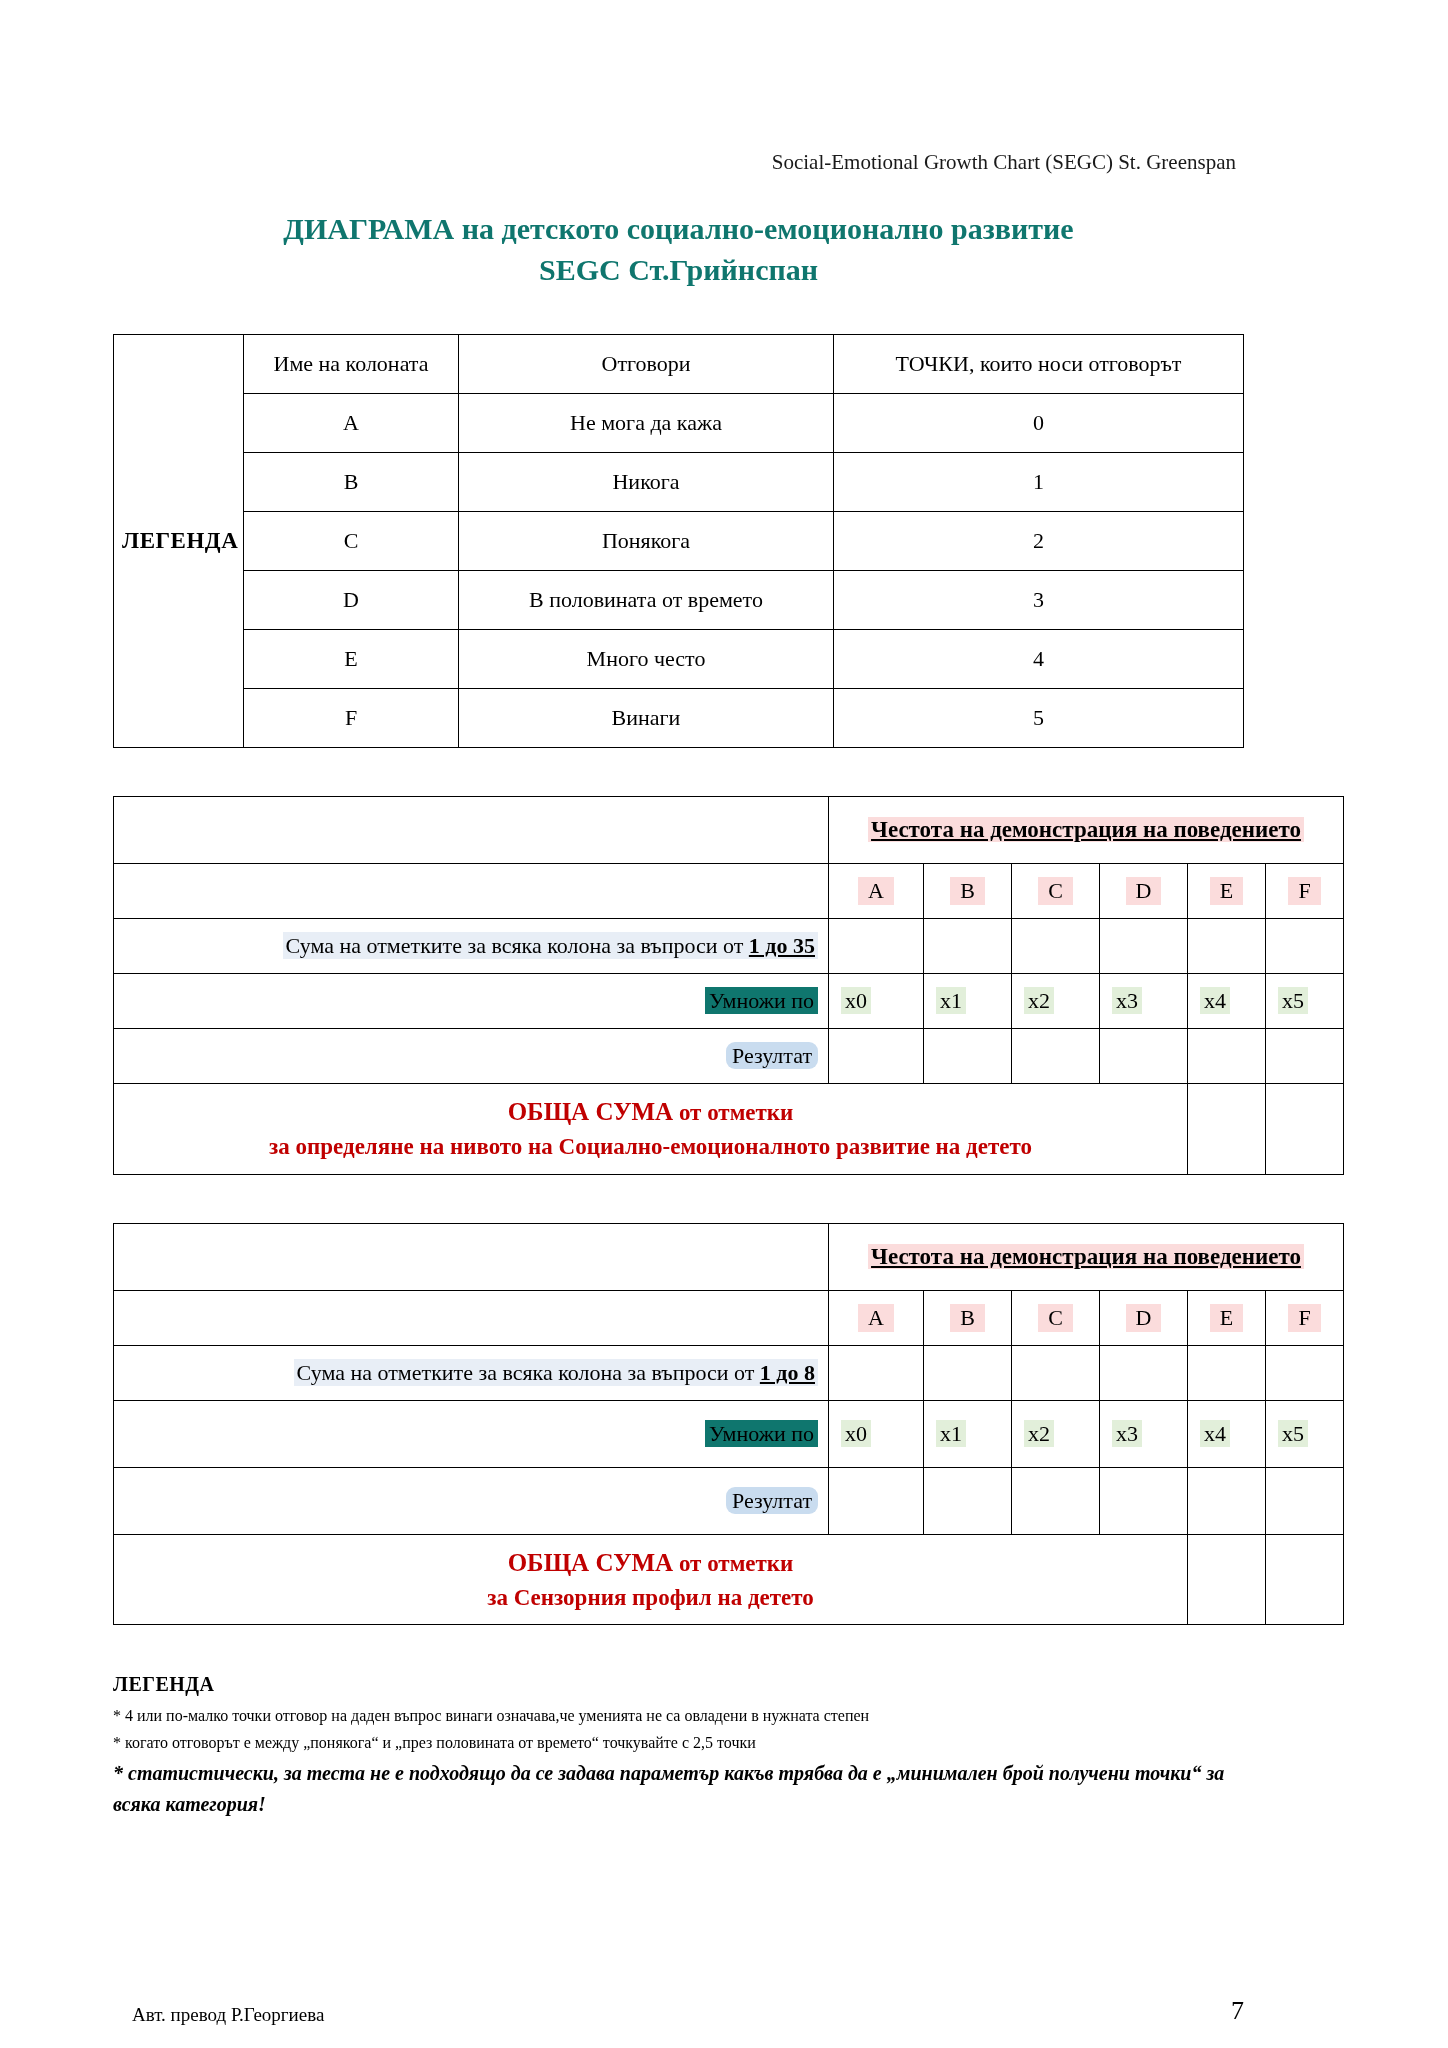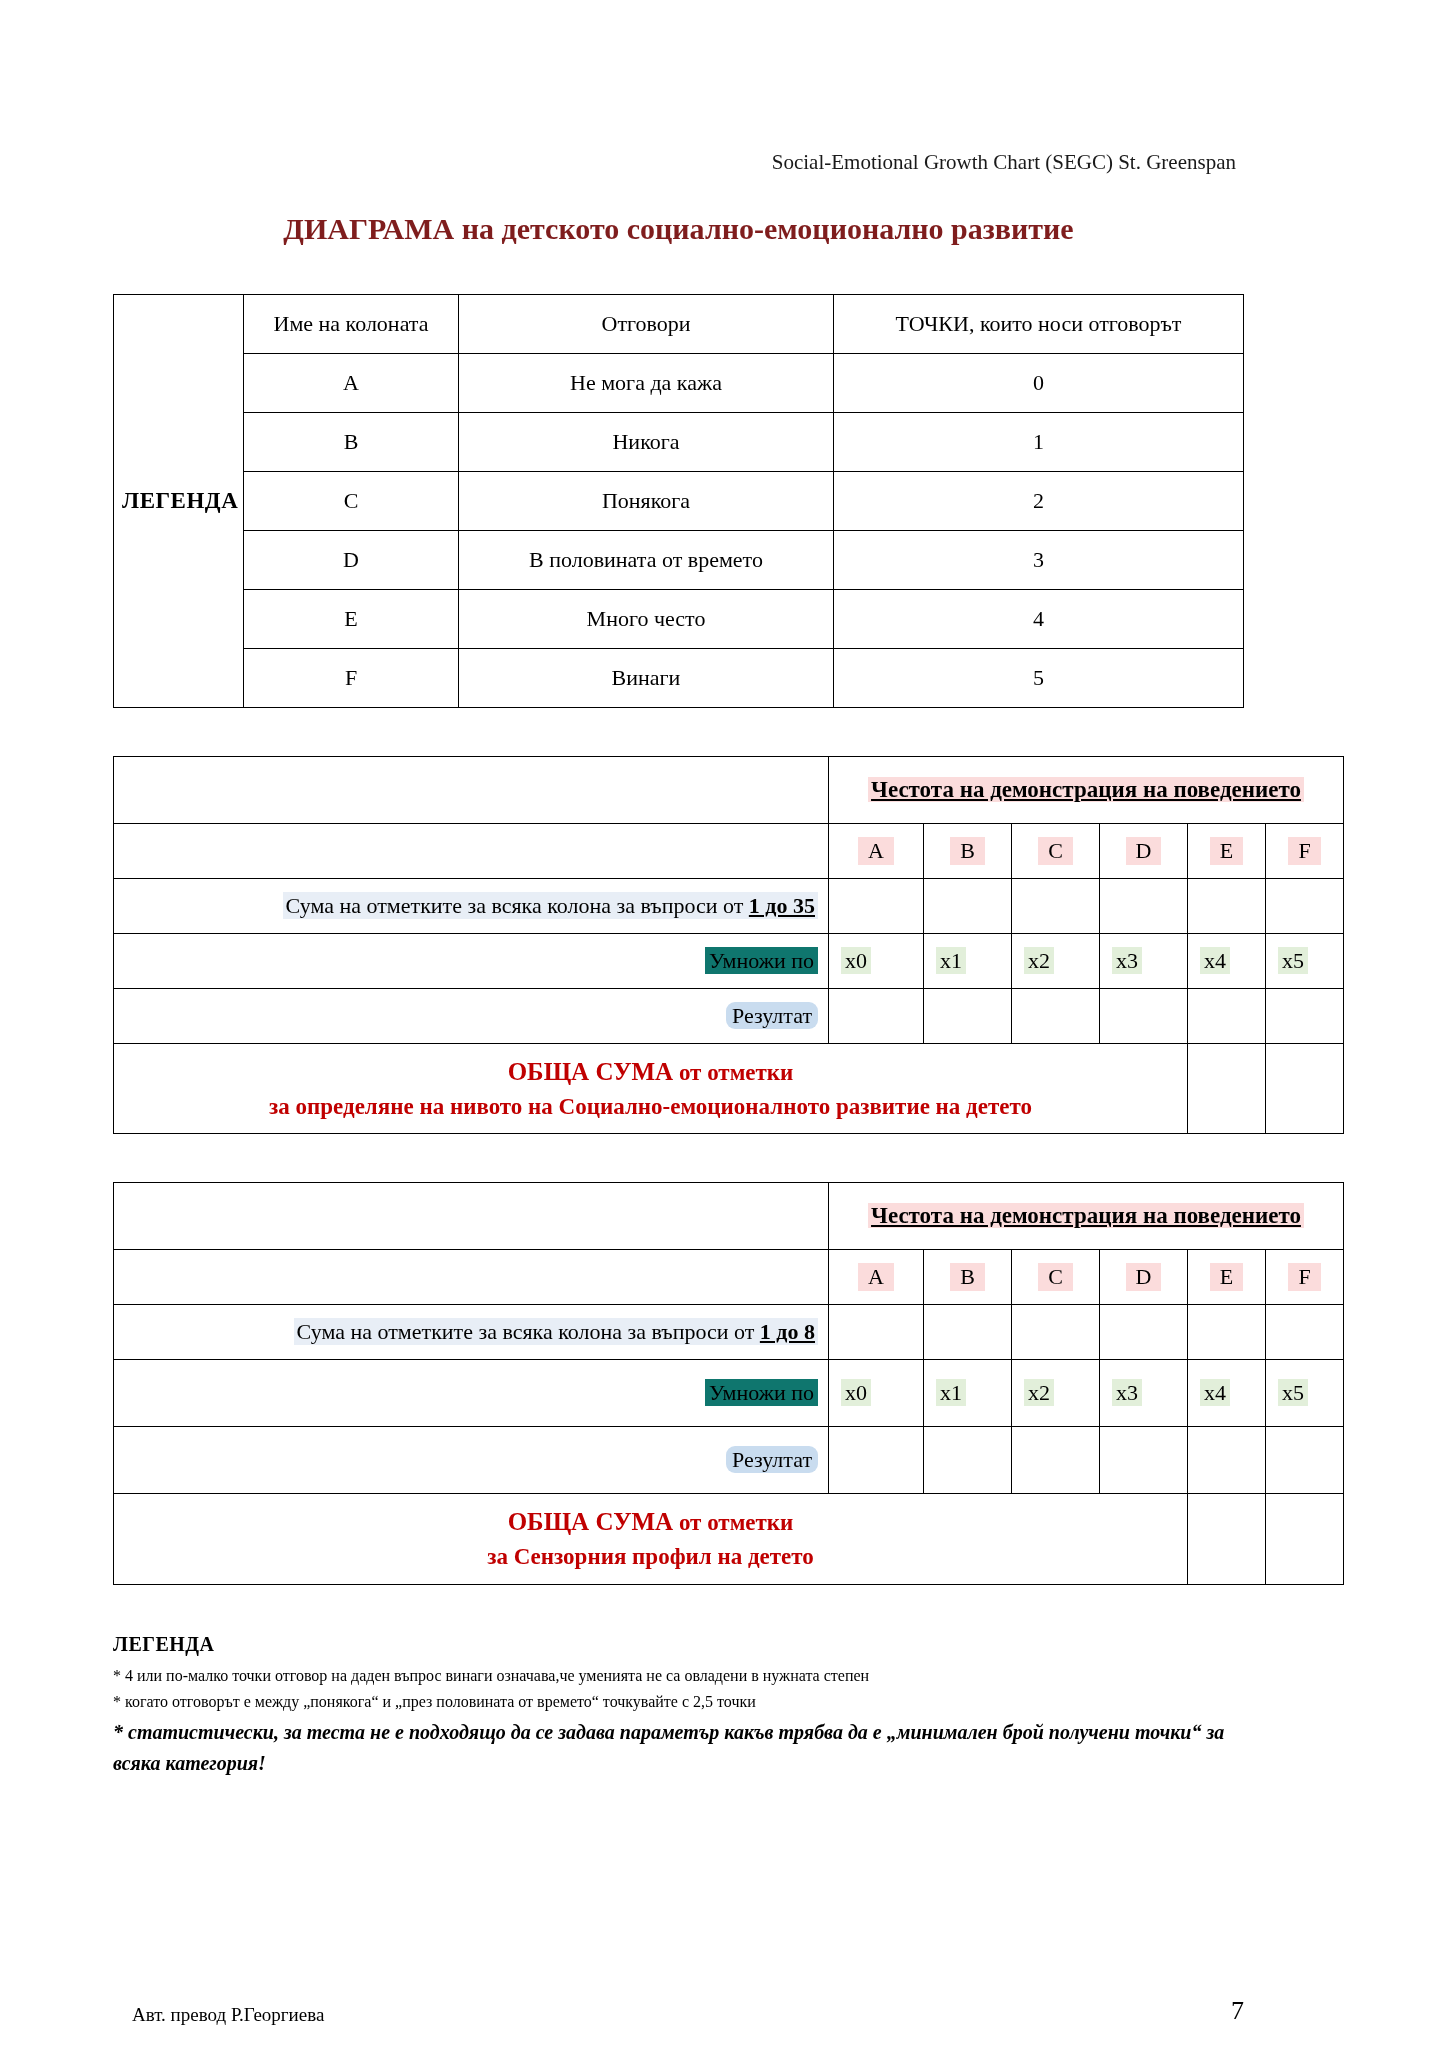--- a/index.html
+++ b/index.html
@@ -33,21 +33,21 @@
     padding-right: 8px;
   }
 
   
   .doc-title {
     text-align: center;
     font-weight: bold;
     font-size: 30px;
     line-height: 1.35;
     margin: 0 0 44px 0;
-    color: #7f1d1d;
+    color: #0f766e;
   }
   .doc-title .l2 { display: block; }
 
   
   table {
     border-collapse: collapse;
     width: 100%;
     table-layout: fixed;
   }
   td, th {
@@ -167,20 +167,21 @@
 </style>
 </head>
 <body>
 
 <div class="page">
 
   <div class="doc-header">Social-Emotional Growth Chart (SEGC) St. Greenspan</div>
 
   <div class="doc-title">
     <span>ДИАГРАМА на детското социално-емоционално развитие</span>
+    <span class="l2">SEGC Ст.Грийнспан</span>
   </div>
 
   <table class="legend-table">
     <colgroup>
       <col style="width:130px">
       <col style="width:215px">
       <col style="width:375px">
       <col style="width:">
     </colgroup>
     <tbody>

